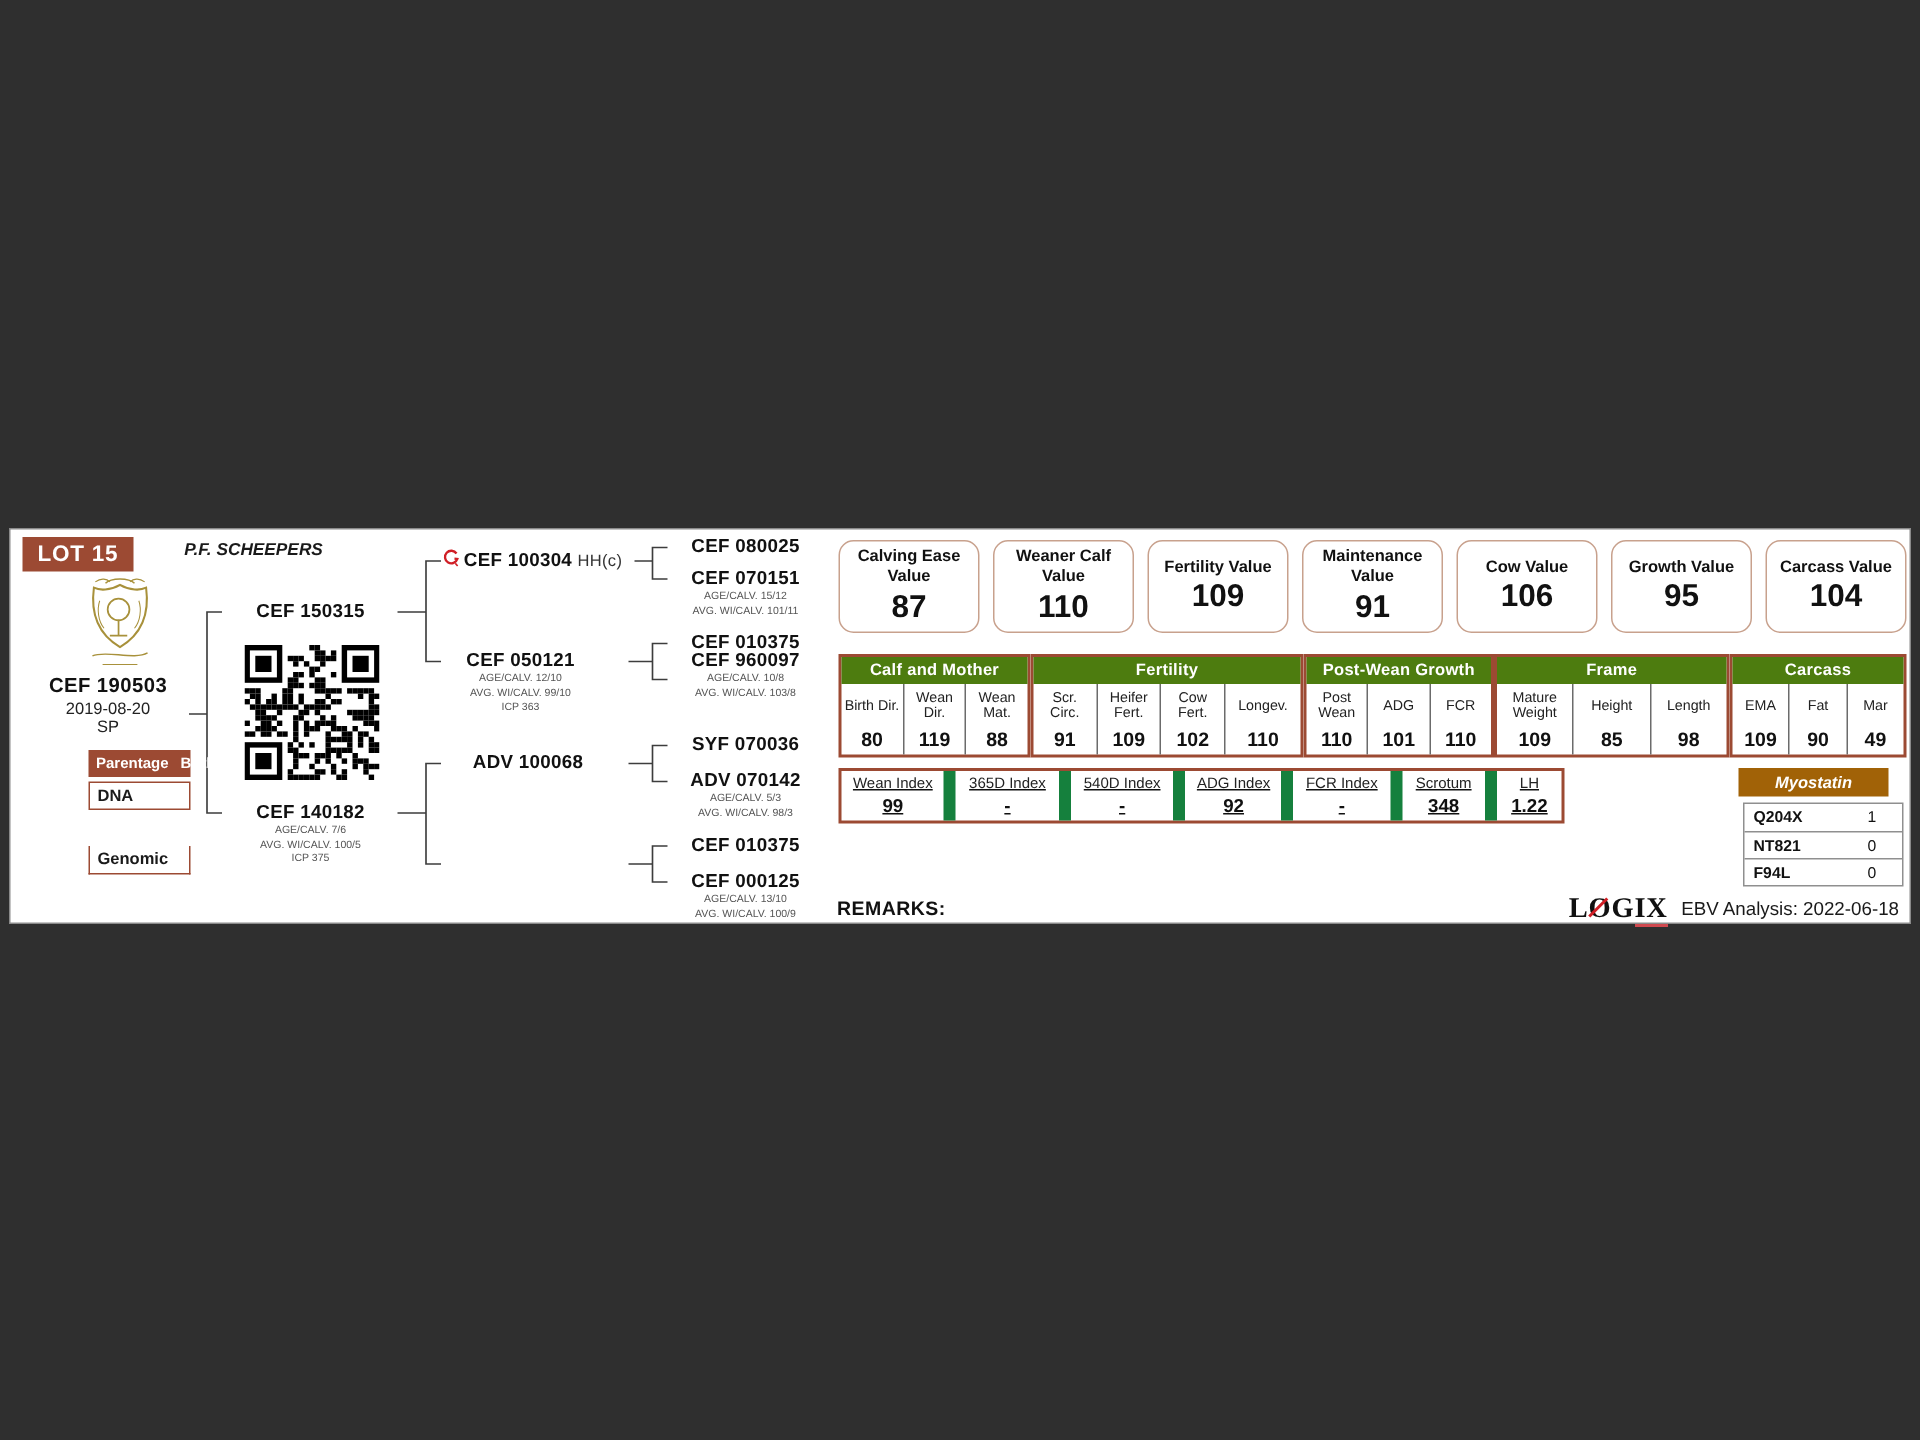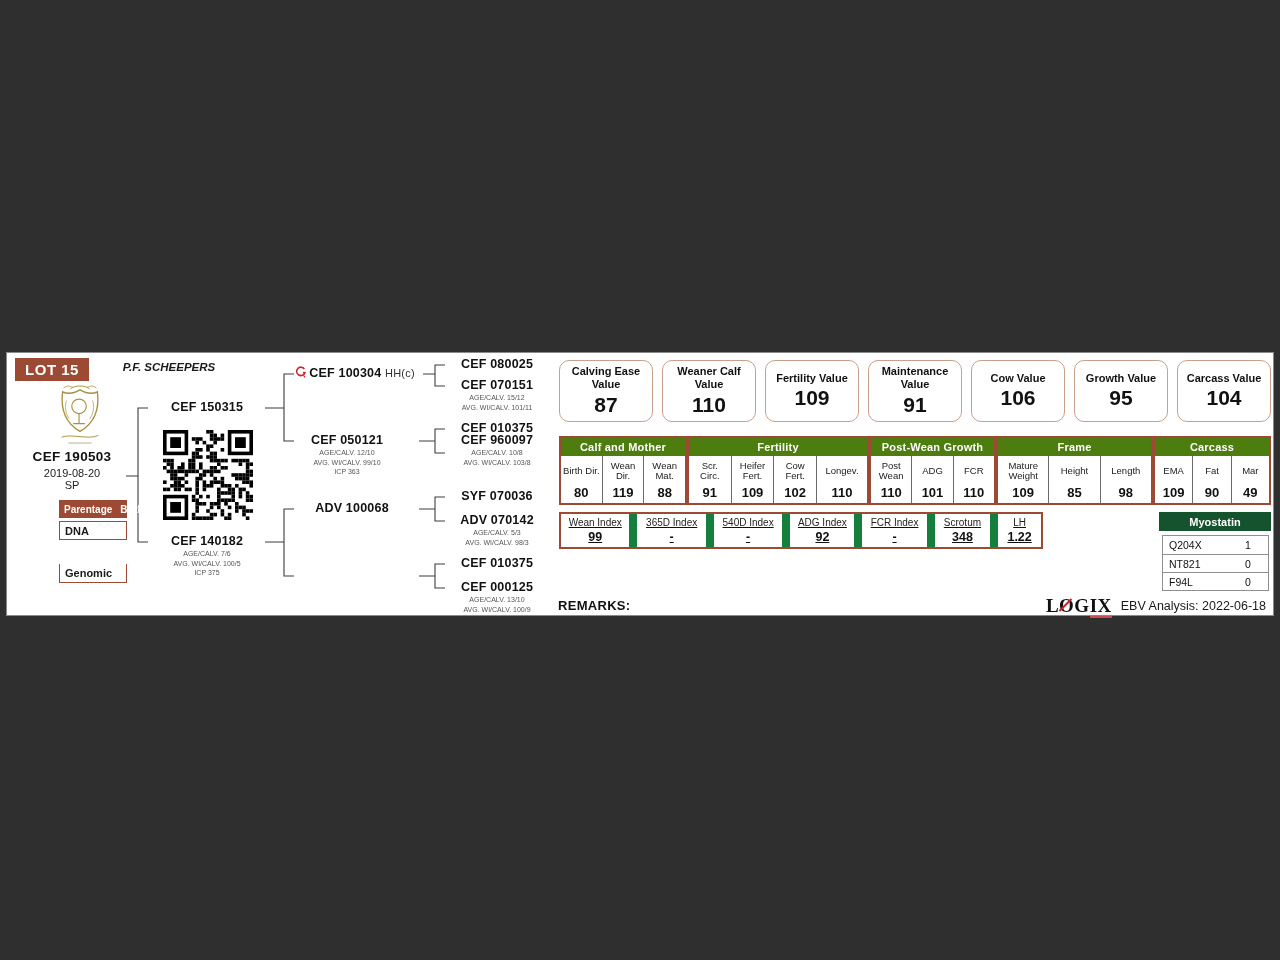--- a/index.html
+++ b/index.html
@@ -71,27 +71,27 @@
       font-size:9.5px;line-height:1.1;color:#222;padding:1px 2px 0;}
   .cv{font-size:13px;font-weight:bold;text-align:center;padding-bottom:3px;}
 
   .idx{position:absolute;left:552px;top:159px;width:484px;height:37px;border:2px solid #9c4a33;display:flex;background:#fff;text-decoration:underline;}
   .icell{display:flex;flex-direction:column;align-items:center;justify-content:space-between;padding:3px 0 3px;flex-basis:0;}
   .icell + .icell{border-left:8px solid #15803d;}
   .il{font-size:10px;color:#222;white-space:nowrap;}
   .iv{font-size:12.5px;font-weight:bold;}
 
   .myo-h{
-    position:absolute;left:1152px;top:159px;width:112px;height:19px;background:#14532d;
-    color:#fff;font-weight:bold;font-size:11px;display:flex;align-items:center;justify-content:center;
+    position:absolute;left:1152px;top:159px;width:100px;height:19px;background:#a16207;
+    color:#fff;font-weight:bold;font-size:11px;display:flex;align-items:center;justify-content:center;font-style:italic;
   }
   .myo-t{position:absolute;left:1155px;top:182px;width:107px;border:1px solid #8f8f8f;background:#fff;}
   .myo-r{display:flex;height:18px;align-items:center;}
   .myo-r + .myo-r{border-top:1px solid #8f8f8f;}
-  .myo-l{flex:1;padding-left:6px;font-size:10.5px;color:#111;}
+  .myo-l{flex:1;padding-left:6px;font-size:10.5px;color:#111;font-weight:bold;}
   .myo-v{width:40px;text-align:center;font-size:10.5px;color:#111;}
 
   .remarks{position:absolute;left:551px;top:245px;font-size:13px;font-weight:bold;letter-spacing:.3px;}
   .footer{position:absolute;right:7px;top:243px;display:flex;align-items:center;gap:9px;}
   .logix{
     position:relative;font-family:"Liberation Serif",serif;font-weight:bold;font-size:19px;
     color:#101010;letter-spacing:.5px;line-height:20px;
   }
   .logix-o{position:relative;display:inline-block;}
   .logix-o:after{

